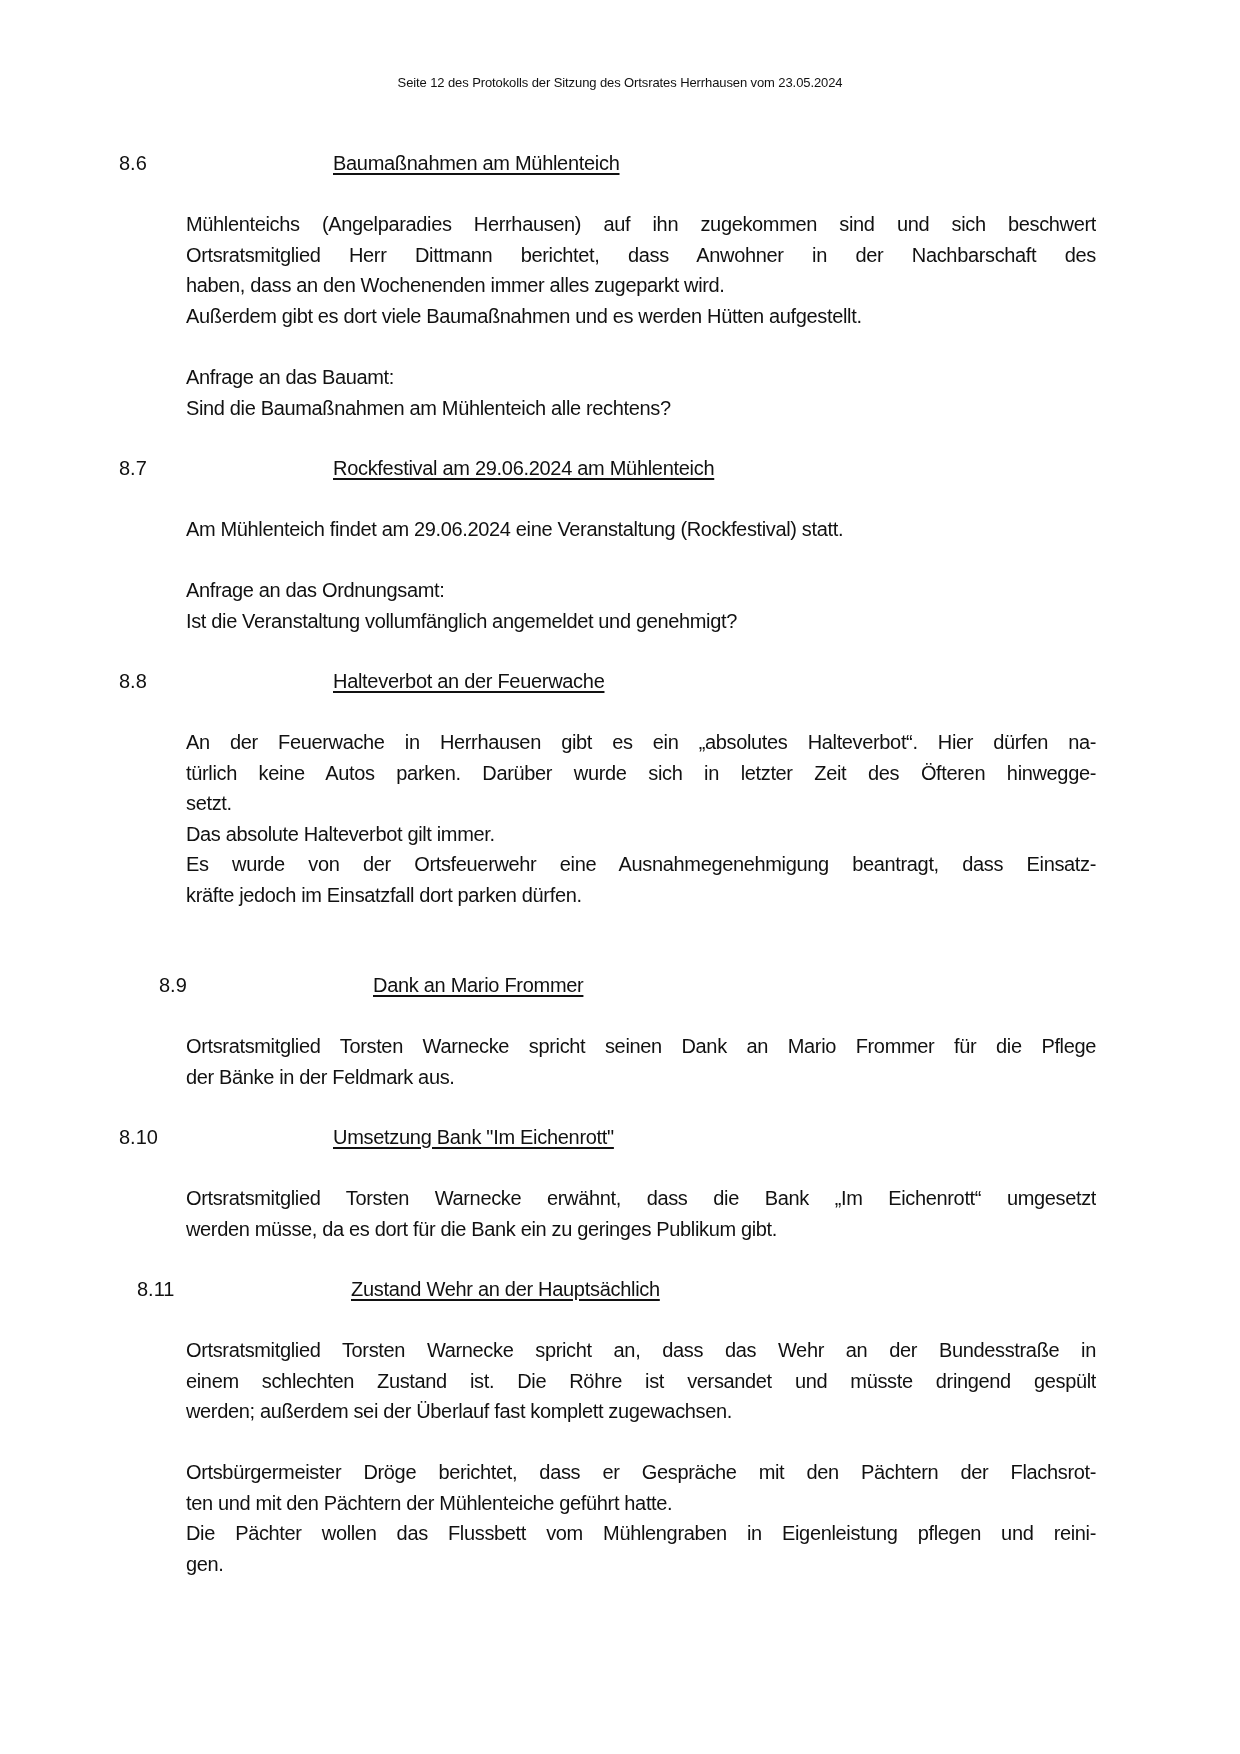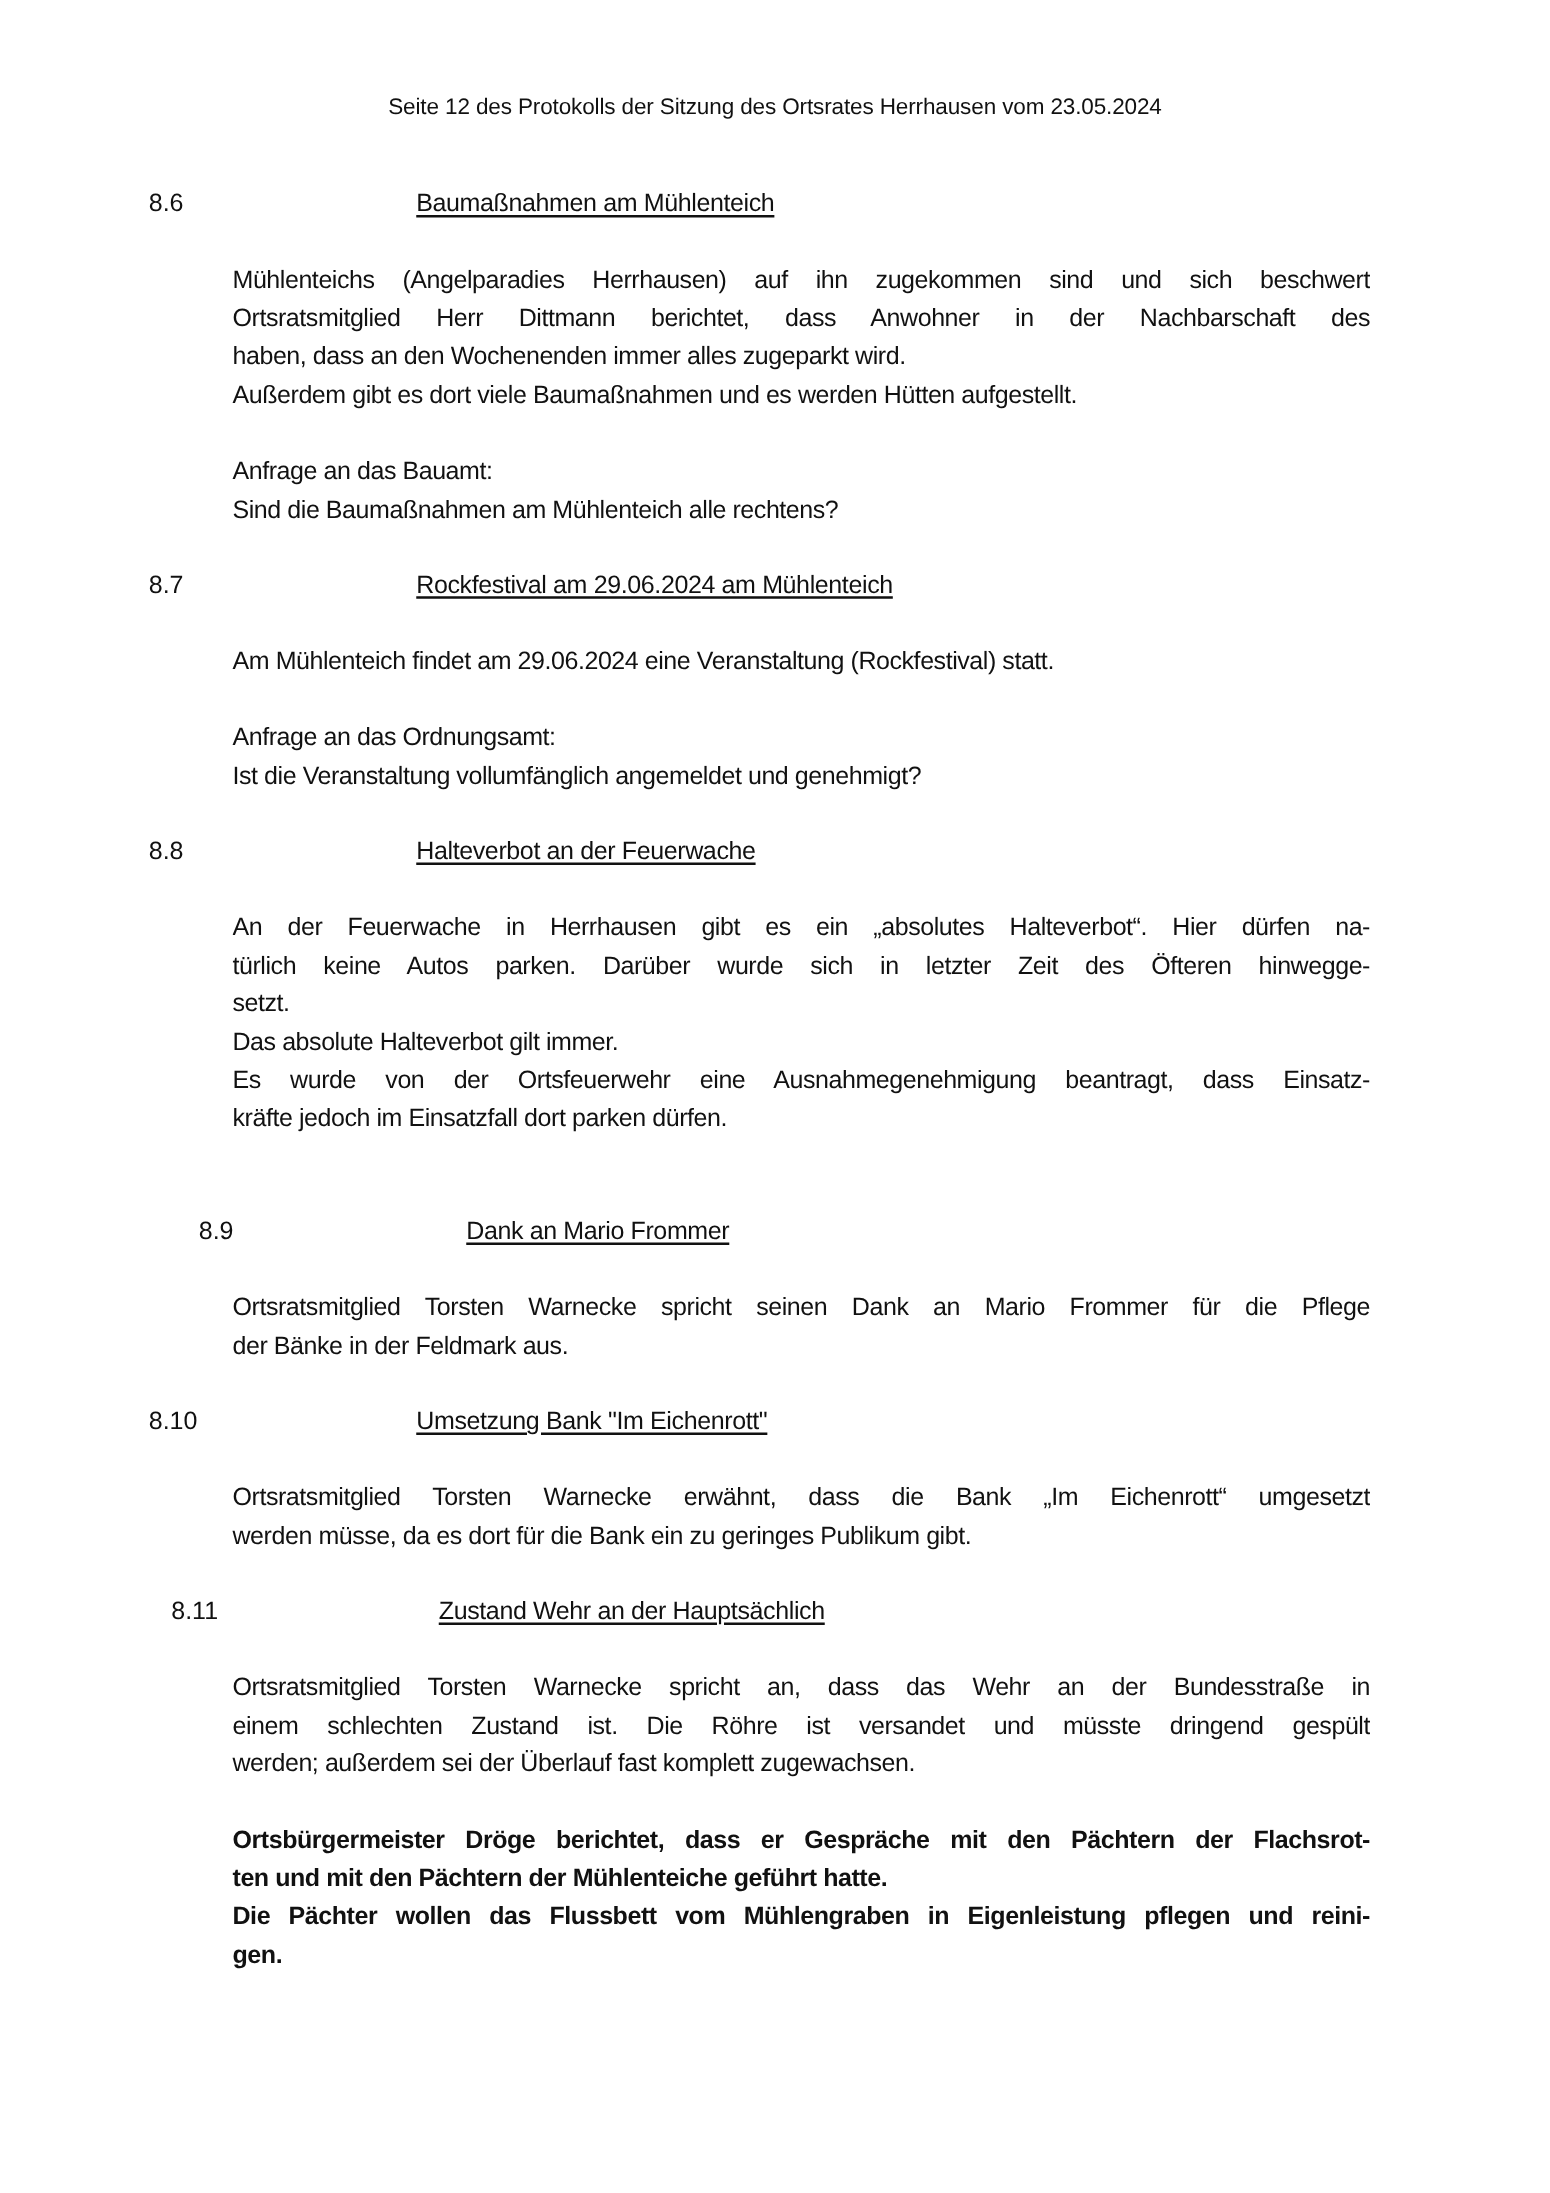--- a/index.html
+++ b/index.html
@@ -14,21 +14,21 @@
       overflow: hidden;
       font-family: "Liberation Sans", sans-serif;
       color: #111111;
     }
     .page-header {
       position: absolute;
       top: 75px;
       left: 0;
       width: 1240px;
       text-align: center;
-      font-size: 18px;
+      font-size: 13px;
       letter-spacing: -0.1px;
     }
     .section {
       position: absolute;
       left: 0;
       width: 1052px;
     }
     .sec-head {
       position: relative;
       height: 30px;
@@ -147,18 +147,18 @@
   <div class="sec-head">
     <span class="sec-num">8.11</span>
     <span class="sec-title">Zustand Wehr an der Hauptsächlich</span>
   </div>
 </div>
 <div class="para" style="top:1335px;">
   <span class="line justify">Ortsratsmitglied Torsten Warnecke spricht an, dass das Wehr an der Bundesstraße in</span>
   <span class="line justify">einem schlechten Zustand ist. Die Röhre ist versandet und müsste dringend gespült</span>
   <span class="line">werden; außerdem sei der Überlauf fast komplett zugewachsen.</span>
 </div>
-<div class="para" style="top:1457px;font-weight:bold;">
+<div class="para" style="top:1457px;">
   <span class="line justify">Ortsbürgermeister Dröge berichtet, dass er Gespräche mit den Pächtern der Flachsrot-</span>
   <span class="line">ten und mit den Pächtern der Mühlenteiche geführt hatte.</span>
   <span class="line justify">Die Pächter wollen das Flussbett vom Mühlengraben in Eigenleistung pflegen und reini-</span>
   <span class="line">gen.</span>
 </div>
 
 </body></html>

